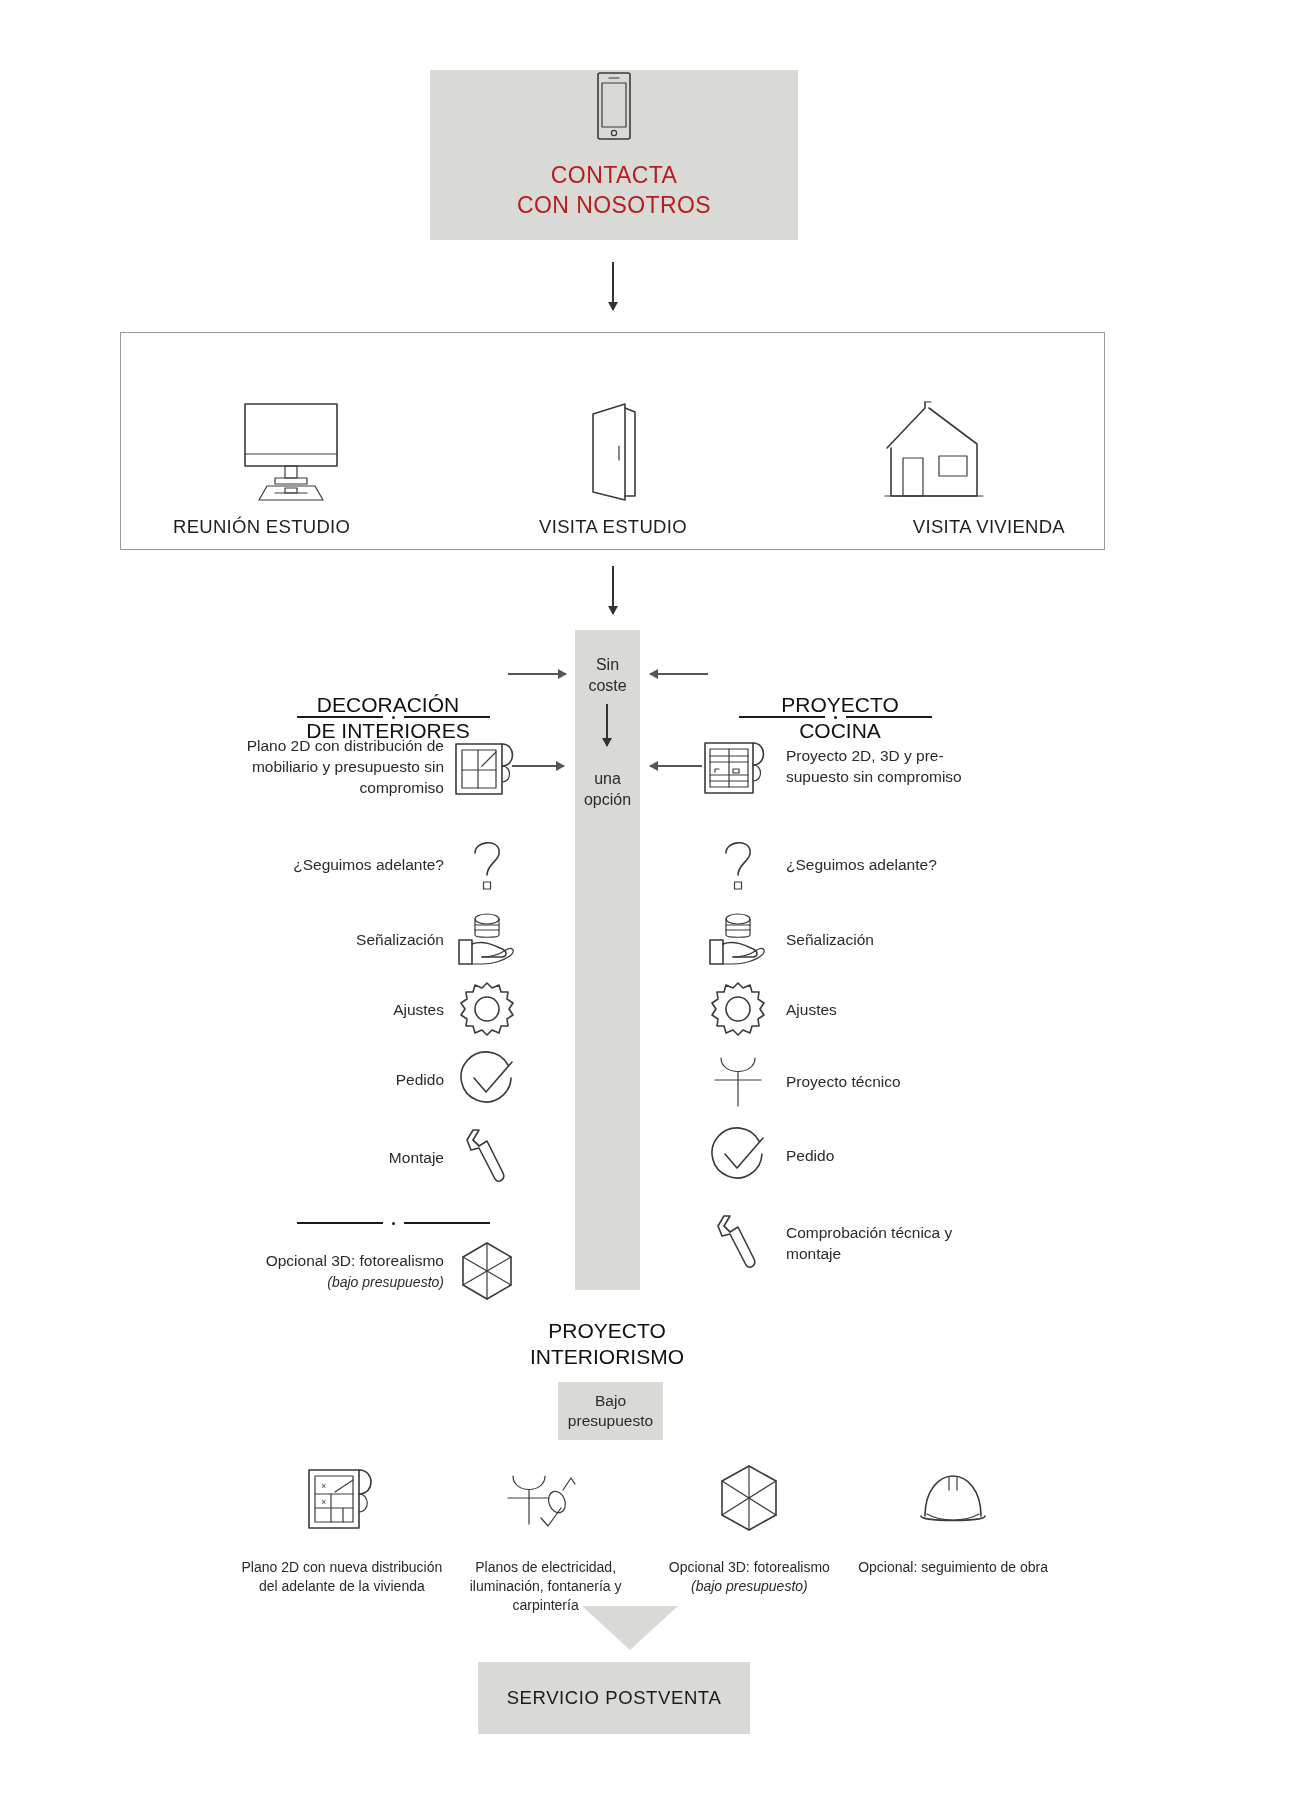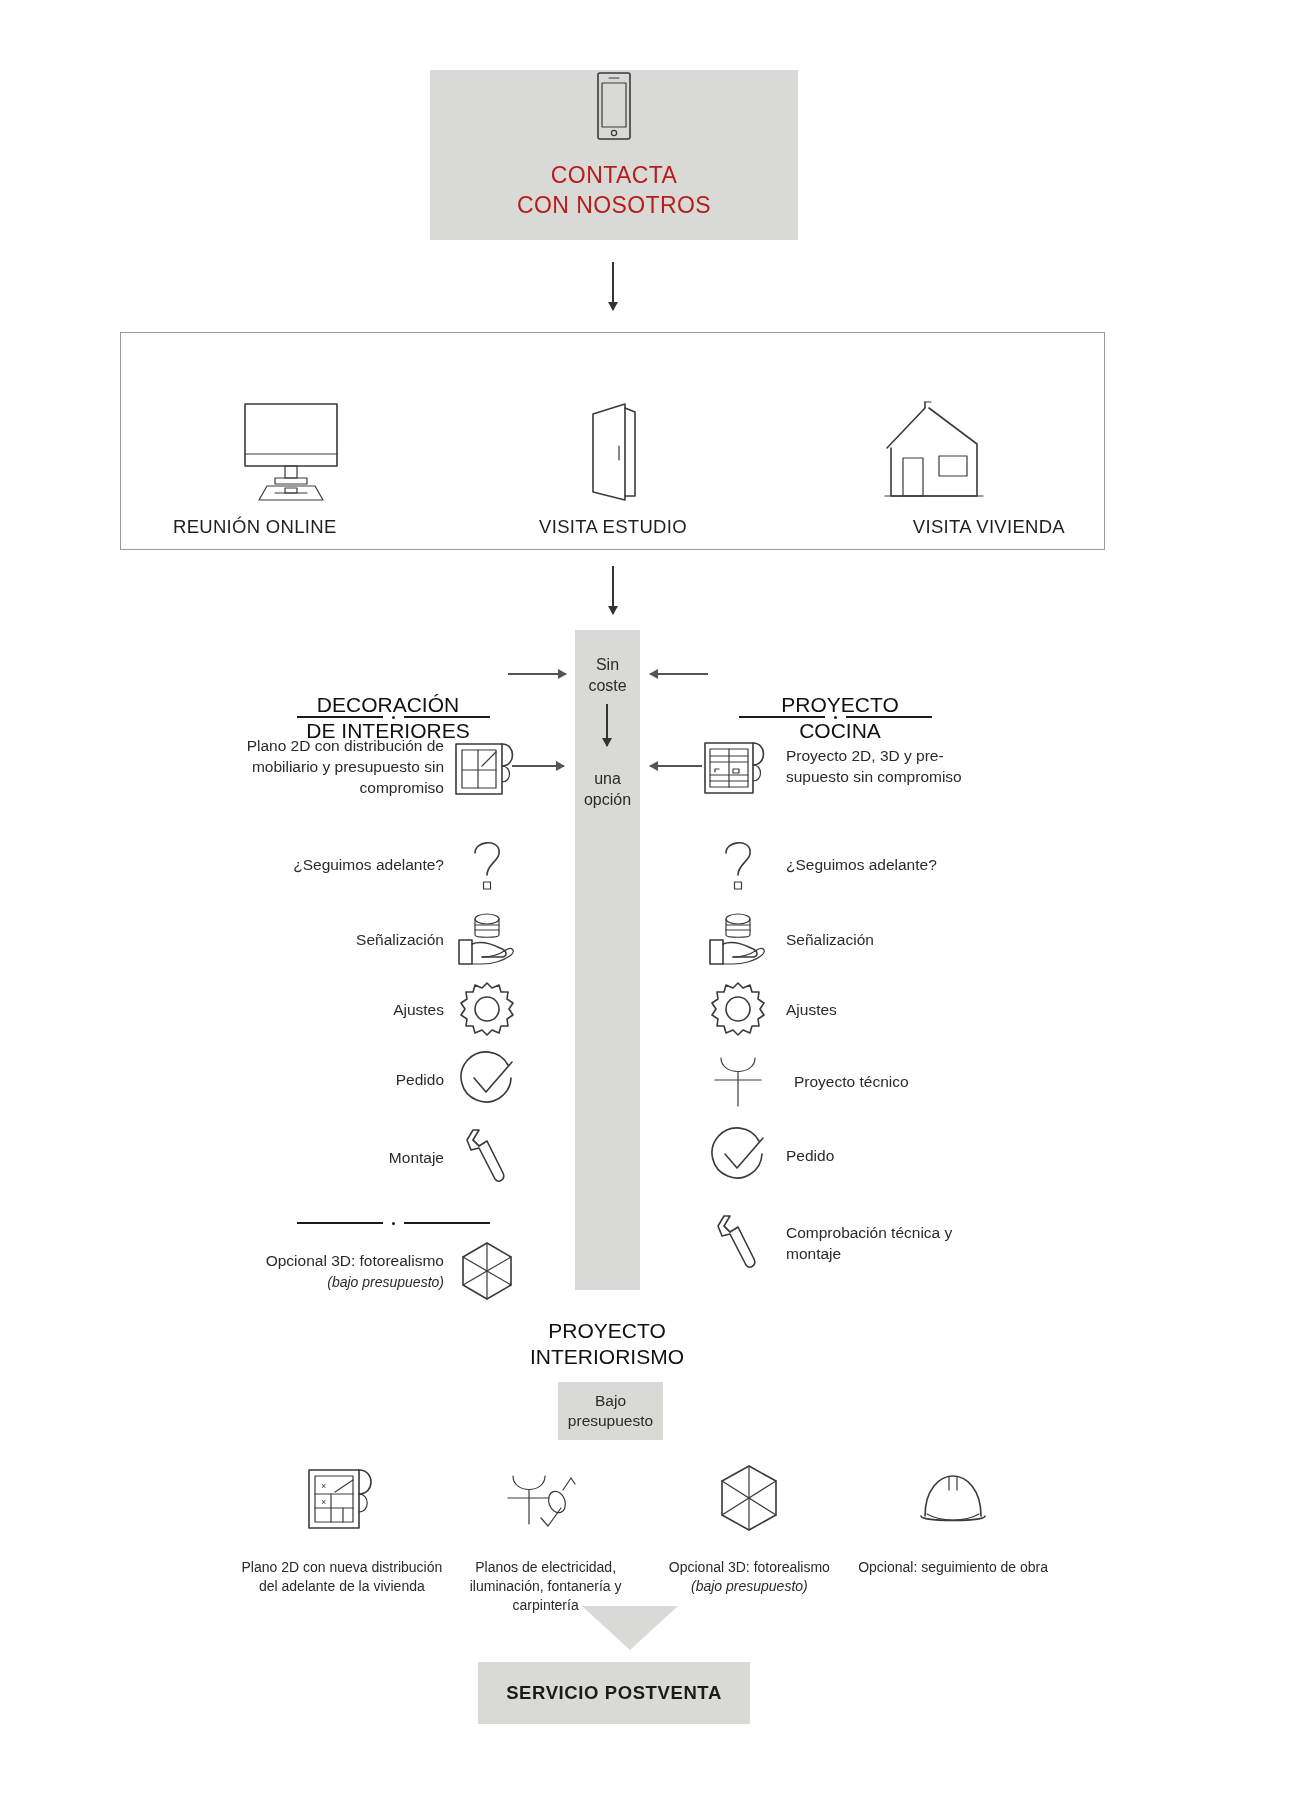--- a/index.html
+++ b/index.html
@@ -77,22 +77,22 @@
 
   #final-row{position:absolute;left:240px;top:1450px;width:815px;display:flex;}
   .final-col{flex:1;display:flex;flex-direction:column;align-items:center;}
   .final-col .ico{height:96px;display:flex;align-items:center;justify-content:center;}
   .final-col .cap{margin-top:12px;font-size:14px;line-height:19px;text-align:center;color:#2a2a2a;}
   .final-col .cap em{font-style:italic;}
 
   
   #big-arrow{left:582px;top:1606px;width:0;height:0;
      border-left:48px solid transparent;border-right:48px solid transparent;border-top:44px solid #d9dad5;}
-  #postventa-box{left:478px;top:1662px;width:272px;height:62px;
-     display:flex;align-items:center;justify-content:center;font-weight:bold;}
+  #postventa-box{left:478px;top:1662px;width:272px;height:72px;
+     display:flex;align-items:center;justify-content:center;}
   #postventa-box span{font-size:18.5px;letter-spacing:.6px;color:#1b1b1b;}
 
   svg{display:block;}
   .ln{fill:none;stroke:#3a3a3a;stroke-width:1.6;stroke-linecap:round;stroke-linejoin:round;}
   .ln2{fill:none;stroke:#3a3a3a;stroke-width:1.2;stroke-linecap:round;stroke-linejoin:round;}
 </style>
 </head>
 <body>
 
 <div class="abs gray" id="contact-box">
@@ -119,21 +119,21 @@
       <svg width="128" height="104" viewBox="0 0 128 104">
         <rect class="ln" x="18" y="4" width="92" height="62"></rect>
         <line class="ln2" x1="18" y1="54" x2="110" y2="54"></line>
         <rect class="ln2" x="58" y="66" width="12" height="12"></rect>
         <rect class="ln2" x="48" y="78" width="32" height="6"></rect>
         <path class="ln2" d="M32 100 L40 86 L88 86 L96 100 Z"></path>
         <rect class="ln2" x="58" y="88" width="12" height="5"></rect>
         <line class="ln2" x1="48" y1="93" x2="80" y2="93"></line>
       </svg>
     </span>
-    <span class="meet-label">REUNIÓN ONLINE</span>
+    <span class="meet-label">REUNIÓN ESTUDIO</span>
   </div>
 
   <div class="meet-col" id="meet-col-vivienda">
     <span class="ico">
       <svg width="116" height="104" viewBox="0 0 116 104">
         <path class="ln" d="M10 48 L48 8 L48 2"></path>
         <path class="ln" d="M14 48 L14 96 L100 96 L100 44 L52 8"></path>
         <line class="ln2" x1="8" y1="96" x2="106" y2="96"></line>
         <rect class="ln2" x="26" y="58" width="20" height="38"></rect>
         <rect class="ln2" x="62" y="56" width="28" height="20"></rect>
@@ -332,21 +332,21 @@
 <div class="row" style="left:690px;top:980px;width:340px;">
   <span class="ico" style="width:96px;">
     <svg width="58" height="58" viewBox="0 0 58 58">
       <path class="ln" d="M29 3 L34 8 L41 5 L43 12 L50 12 L49 19 L55 23 L51 29 L55 35 L49 39 L50 46 L43 46 L41 53 L34 50 L29 55 L24 50 L17 53 L15 46 L8 46 L9 39 L3 35 L7 29 L3 23 L9 19 L8 12 L15 12 L17 5 L24 8 Z"></path>
       <circle class="ln" cx="29" cy="29" r="12"></circle>
     </svg>
   </span>
   <span class="lbl l" style="width:210px;">Ajustes</span>
 </div>
 
-<div class="row" style="left:690px;top:1052px;width:340px;gap:8px;">
+<div class="row" style="left:690px;top:1052px;width:340px;">
   <span class="ico" style="width:96px;">
     <svg width="58" height="58" viewBox="0 0 58 58">
       <path class="ln2" d="M12 6 C12 24 46 24 46 6"></path>
       <line class="ln2" x1="6" y1="28" x2="52" y2="28"></line>
       <line class="ln2" x1="29" y1="20" x2="29" y2="54"></line>
     </svg>
   </span>
   <span class="lbl l" style="width:210px;">Proyecto técnico</span>
 </div>
 

